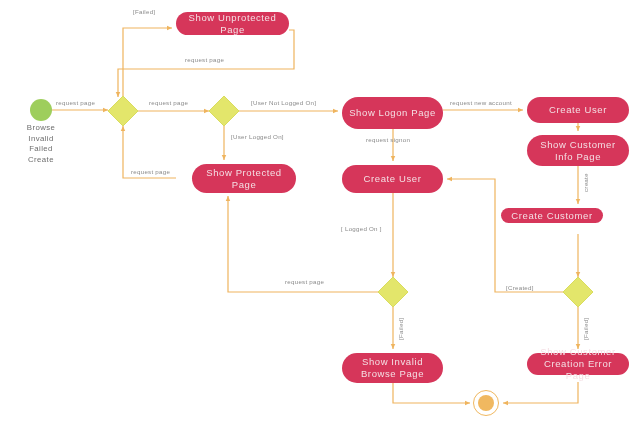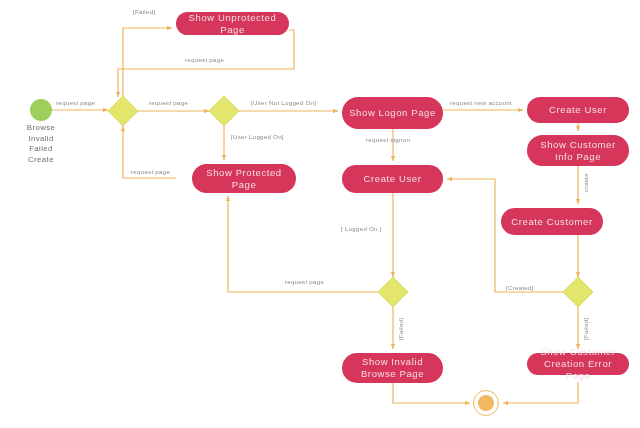--- a/index.html
+++ b/index.html
@@ -163,21 +163,21 @@
   <div class="node-action" style="left:192px; top:164px; width:104px; height:29px;">Show Protected Page</div>
 
   <div class="node-action" style="left:342px; top:97px; width:101px; height:32px;">Show Logon Page</div>
 
   <div class="node-action" style="left:342px; top:165px; width:101px; height:28px;">Create User</div>
 
   <div class="node-action" style="left:527px; top:97px; width:102px; height:26px;">Create User</div>
 
   <div class="node-action" style="left:527px; top:135px; width:102px; height:31px;">Show Customer Info Page</div>
 
-  <div class="node-action" style="left:501px; top:208px; width:102px; height:27px;">Create Customer</div>
+  <div class="node-action" style="left:501px; top:208px; width:102px; height:15px;">Create Customer</div>
 
   <div class="node-action" style="left:342px; top:353px; width:101px; height:30px;">Show Invalid Browse Page</div>
 
   <div class="node-action" style="left:527px; top:353px; width:102px; height:22px;">Show Customer Creation Error Page</div>
 
   <div class="end-node-outer" style="left:473px; top:390px;"></div>
   <div class="end-node-inner" style="left:478px; top:395px;"></div>
 
   <div class="edge-label" style="left:56px; top:99px;">request page</div>
 

